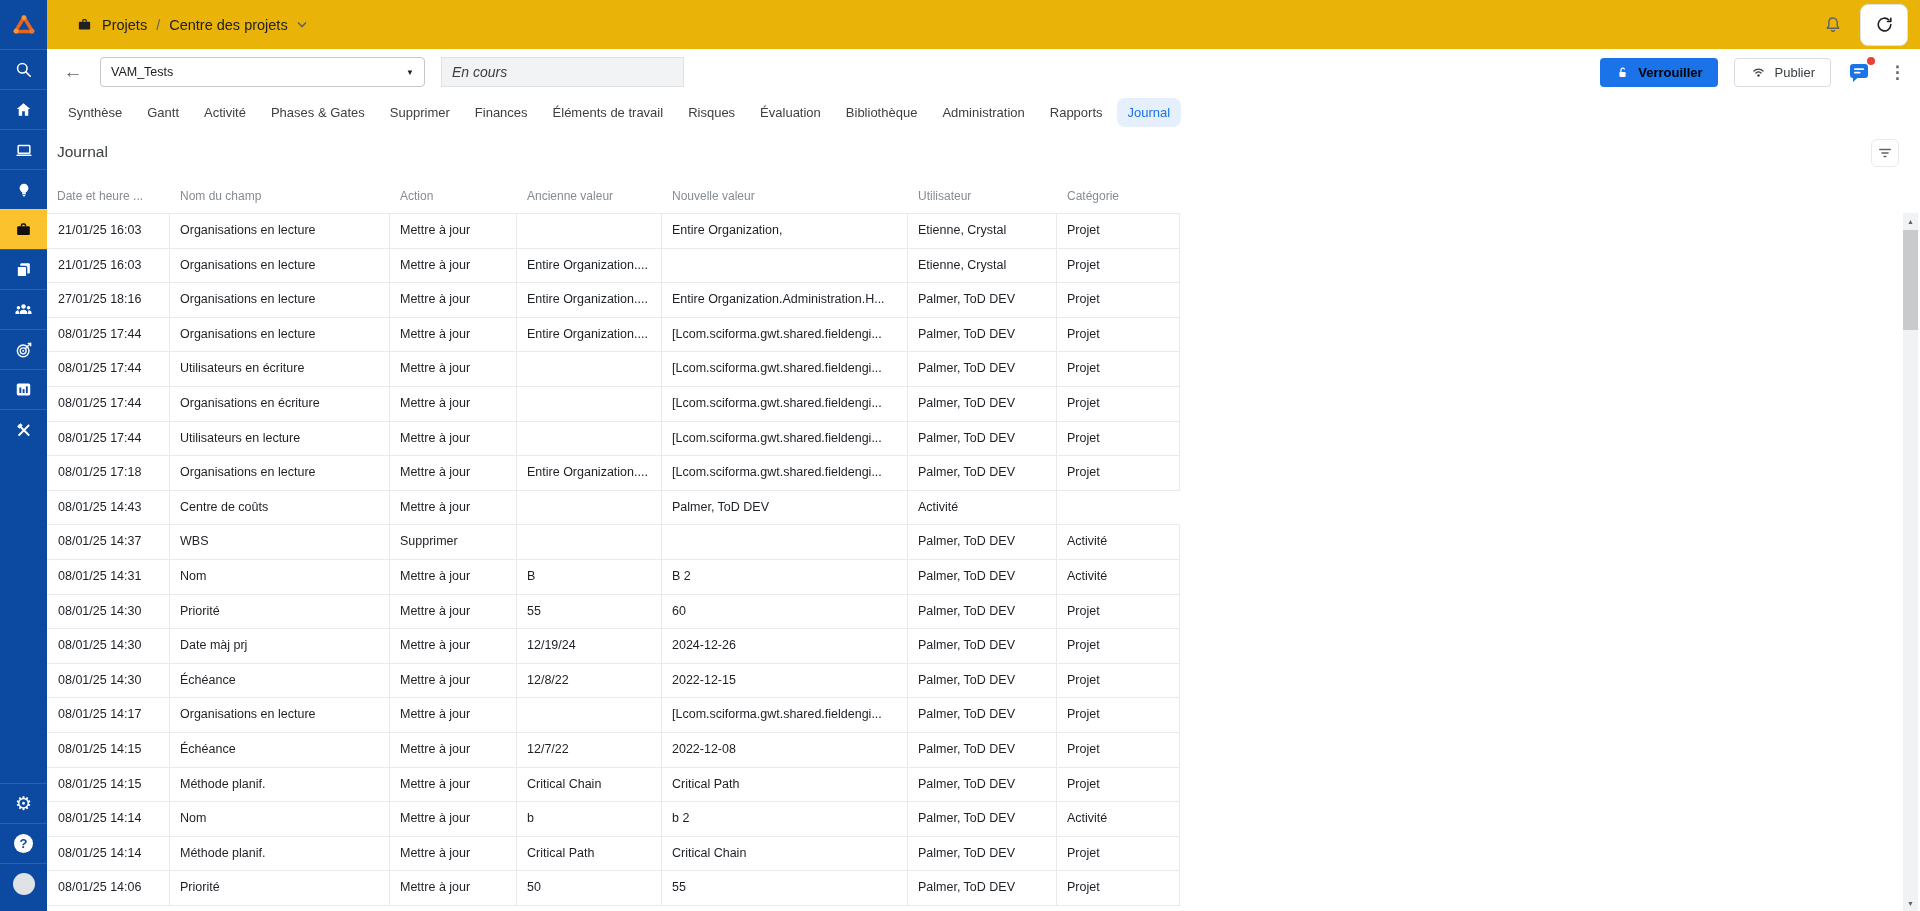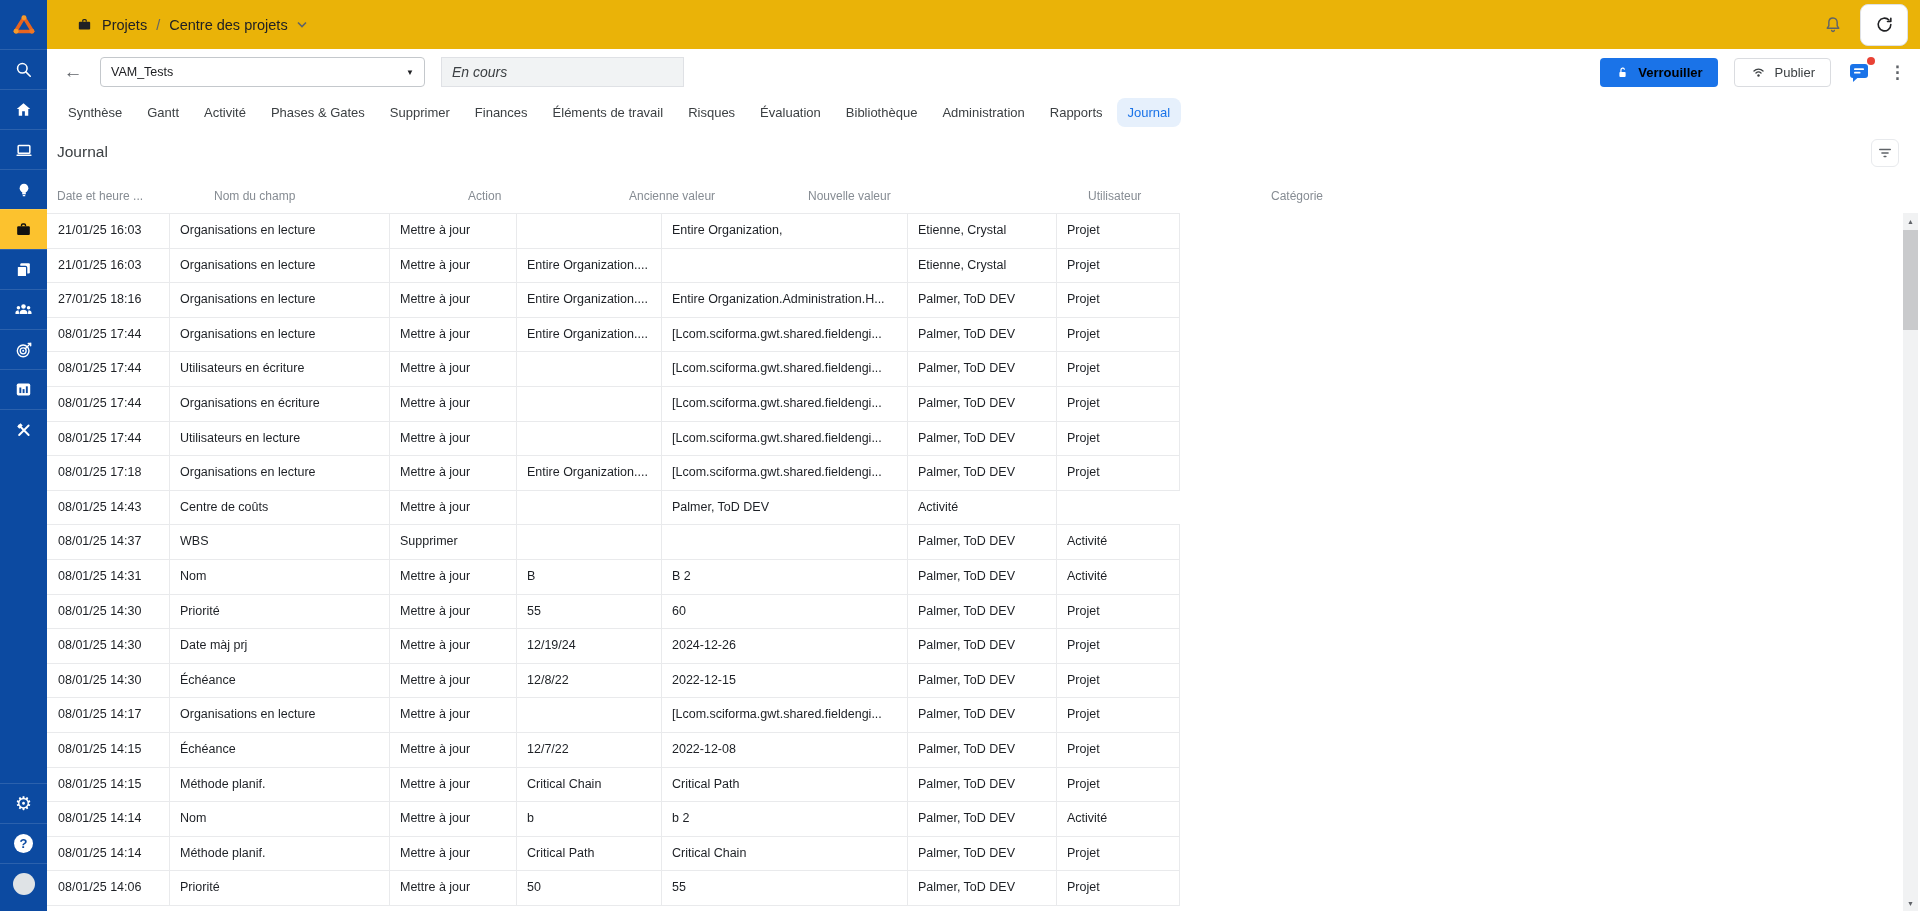--- a/index.html
+++ b/index.html
@@ -57,21 +57,21 @@
   
   .page-title { position:absolute; left:57px; top:143px; font-size:15.5px; color:#3c4043; font-weight:400; }
   .filter-btn { position:absolute; right:21px; top:139px; width:28px; height:28px; border:1px solid #e8eaed;
     border-radius:6px; background:#fff; display:flex; align-items:center; justify-content:center; cursor:pointer; }
 
   
   .journal-table { position:absolute; left:47px; top:180px; width:1133px; }
   .thead, .trow { display:grid; grid-template-columns:123px 220px 127px 145px 246px 149px 123px; }
   .th { height:33px; line-height:33px; font-size:12px; color:#868c93; padding:0 10px; overflow:hidden;
     white-space:nowrap; text-overflow:ellipsis; cursor:pointer; }
-  .thead { border-bottom:1px solid #e9eaec;gap:34px; }
+  .thead { border-bottom:1px solid #e9eaec; }
   .trow { border-bottom:1px solid #e9eaec; background:#fff; cursor:pointer; }
   .td { height:33.6px; line-height:33.6px; font-size:12.5px; color:#1d2025; padding:0 10px;
     border-right:1px solid #e9eaec; overflow:hidden; white-space:nowrap; text-overflow:ellipsis; }
   .td:first-child { padding-left:11px; }
 
   
   .vscroll { position:absolute; right:2px; top:213px; width:15px; height:698px; background:#f1f2f3; }
   .vscroll .arr { position:absolute; left:0; width:15px; height:16px; font-size:7px; color:#606368;
     display:flex; align-items:center; justify-content:center; cursor:pointer; }
   .arr-up { top:0; } .arr-down { bottom:0; }

